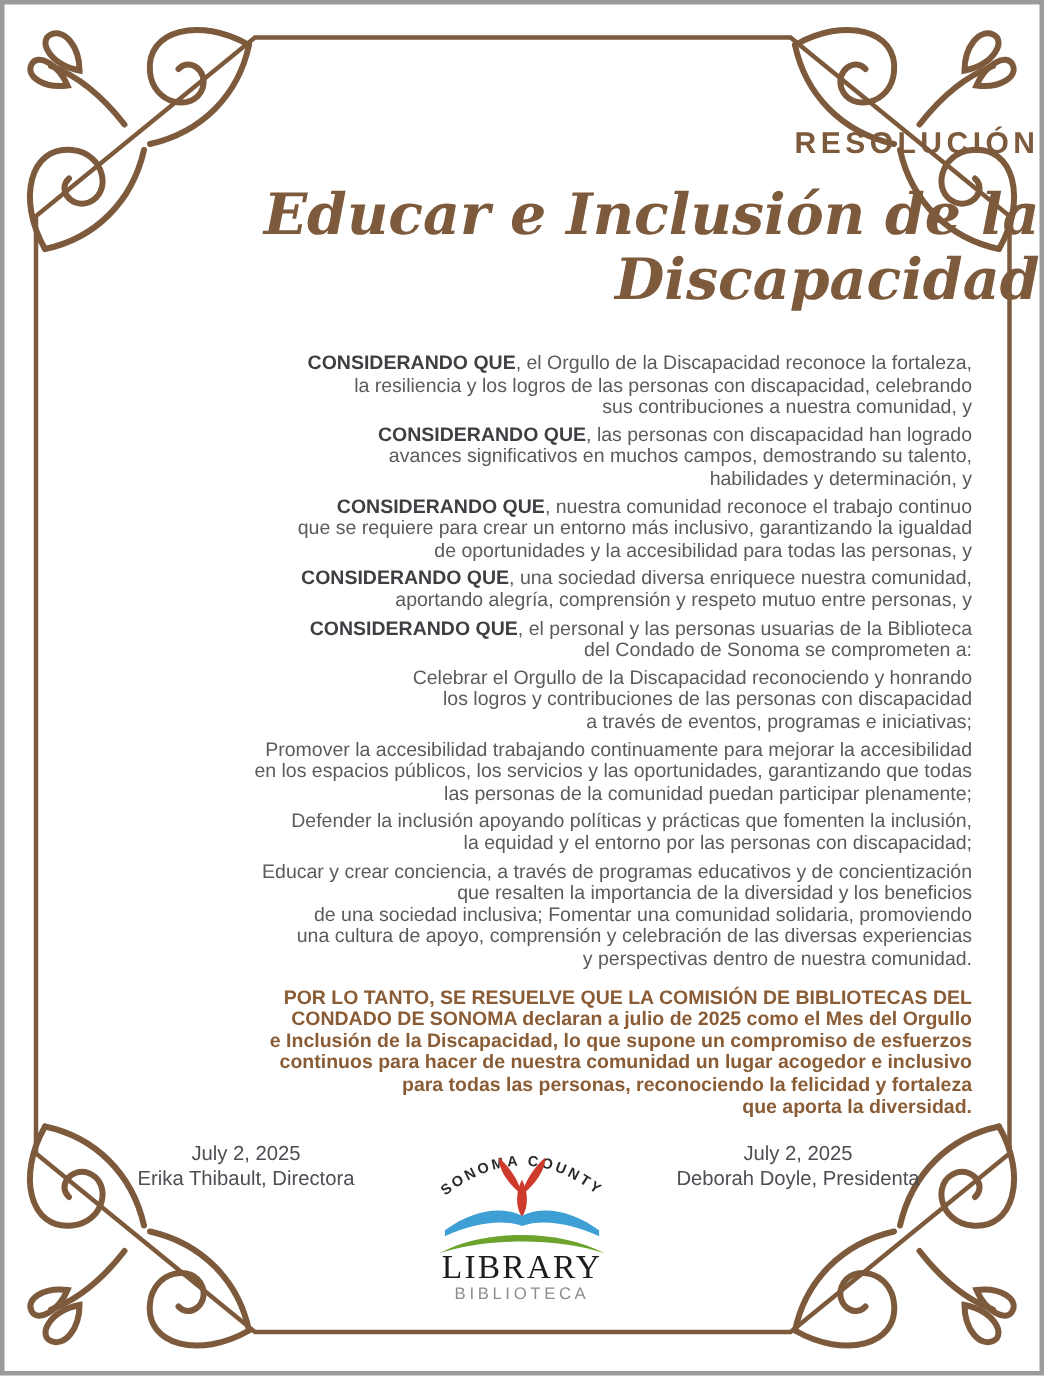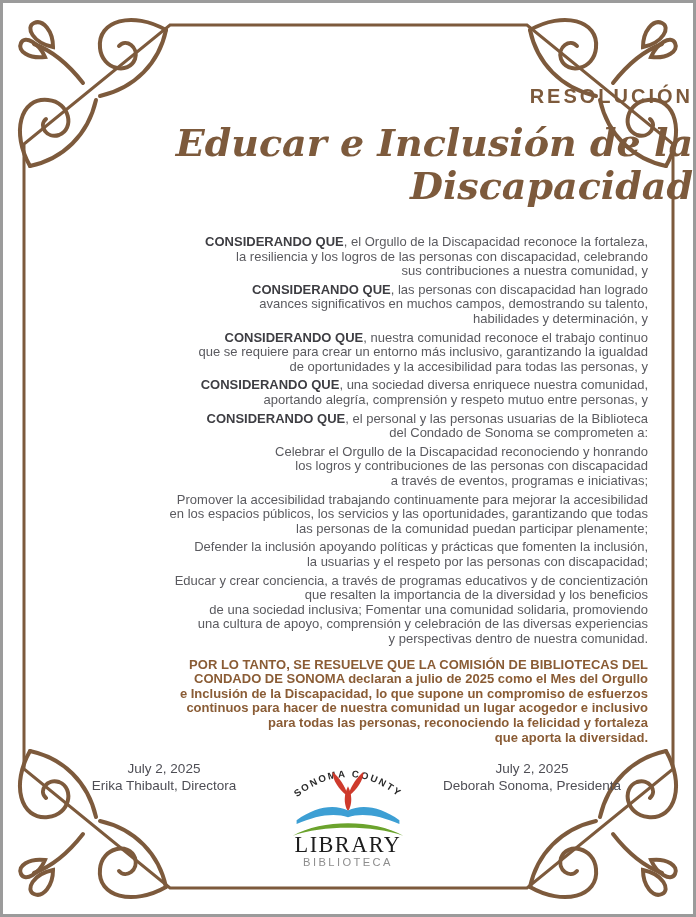--- a/index.html
+++ b/index.html
@@ -131,21 +131,21 @@
 aportando alegría, comprensión y respeto mutuo entre personas, y</span></p>
       <p><b class="lead">CONSIDERANDO QUE</b><span>, el personal y las personas usuarias de la Biblioteca
 del Condado de Sonoma se comprometen a:</span></p>
       <p><span>Celebrar el Orgullo de la Discapacidad reconociendo y honrando
 los logros y contribuciones de las personas con discapacidad
 a través de eventos, programas e iniciativas;</span></p>
       <p><span>Promover la accesibilidad trabajando continuamente para mejorar la accesibilidad
 en los espacios públicos, los servicios y las oportunidades, garantizando que todas
 las personas de la comunidad puedan participar plenamente;</span></p>
       <p><span>Defender la inclusión apoyando políticas y prácticas que fomenten la inclusión,
-la usuarias y el respeto por las personas con discapacidad;</span></p>
+la equidad y el entorno por las personas con discapacidad;</span></p>
       <p><span>Educar y crear conciencia, a través de programas educativos y de concientización
 que resalten la importancia de la diversidad y los beneficios
 de una sociedad inclusiva; Fomentar una comunidad solidaria, promoviendo
 una cultura de apoyo, comprensión y celebración de las diversas experiencias
 y perspectivas dentro de nuestra comunidad.</span></p>
       <p class="resolve"><span>POR LO TANTO, SE RESUELVE QUE LA COMISIÓN DE BIBLIOTECAS DEL
 CONDADO DE SONOMA declaran a julio de 2025 como el Mes del Orgullo
 e Inclusión de la Discapacidad, lo que supone un compromiso de esfuerzos
 continuos para hacer de nuestra comunidad un lugar acogedor e inclusivo
 para todas las personas, reconociendo la felicidad y fortaleza
@@ -177,18 +177,18 @@
           <path d="M 119,68 C 100,54 80,51 66,58 L 66,65 C 80,60 99,63 119,72 Z"></path>
         </g>
         <path fill="#6ba32d" d="M 9,84 C 40,67 92,67 123,84 C 92,73 40,73 9,84 Z"></path>
         <text x="66" y="101" text-anchor="middle" font-family="Liberation Serif, serif" font-size="23" letter-spacing="1.5" fill="#1d1d1d">LIBRARY</text>
         <text x="66" y="115" text-anchor="middle" font-family="Liberation Sans, sans-serif" font-size="11.5" letter-spacing="2.5" fill="#8d8d8d">BIBLIOTECA</text>
       </svg>
     </div>
 
     <div class="sig">
       <div>July 2, 2025</div>
-      <div>Deborah Sonoma, Presidenta</div>
+      <div>Deborah Doyle, Presidenta</div>
     </div>
 
   </div>
 
 </div>
 
 </body></html>

